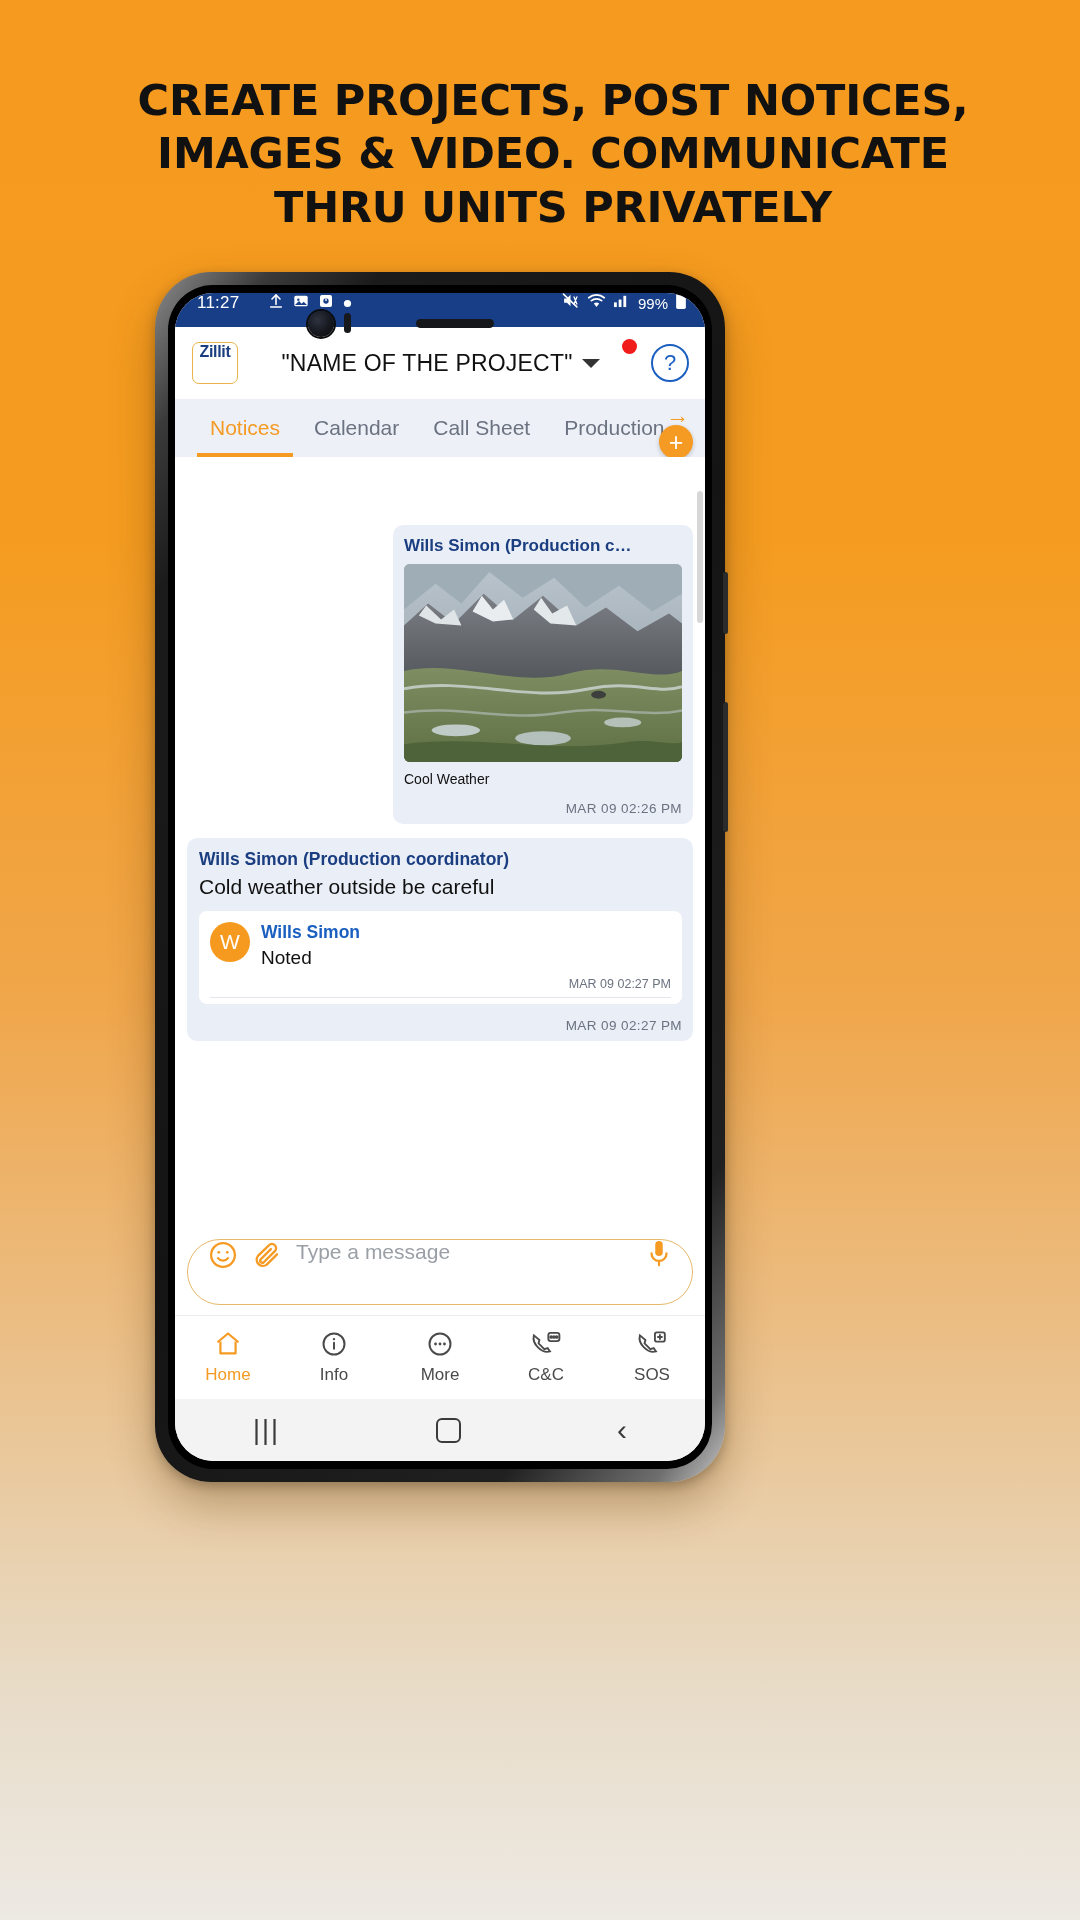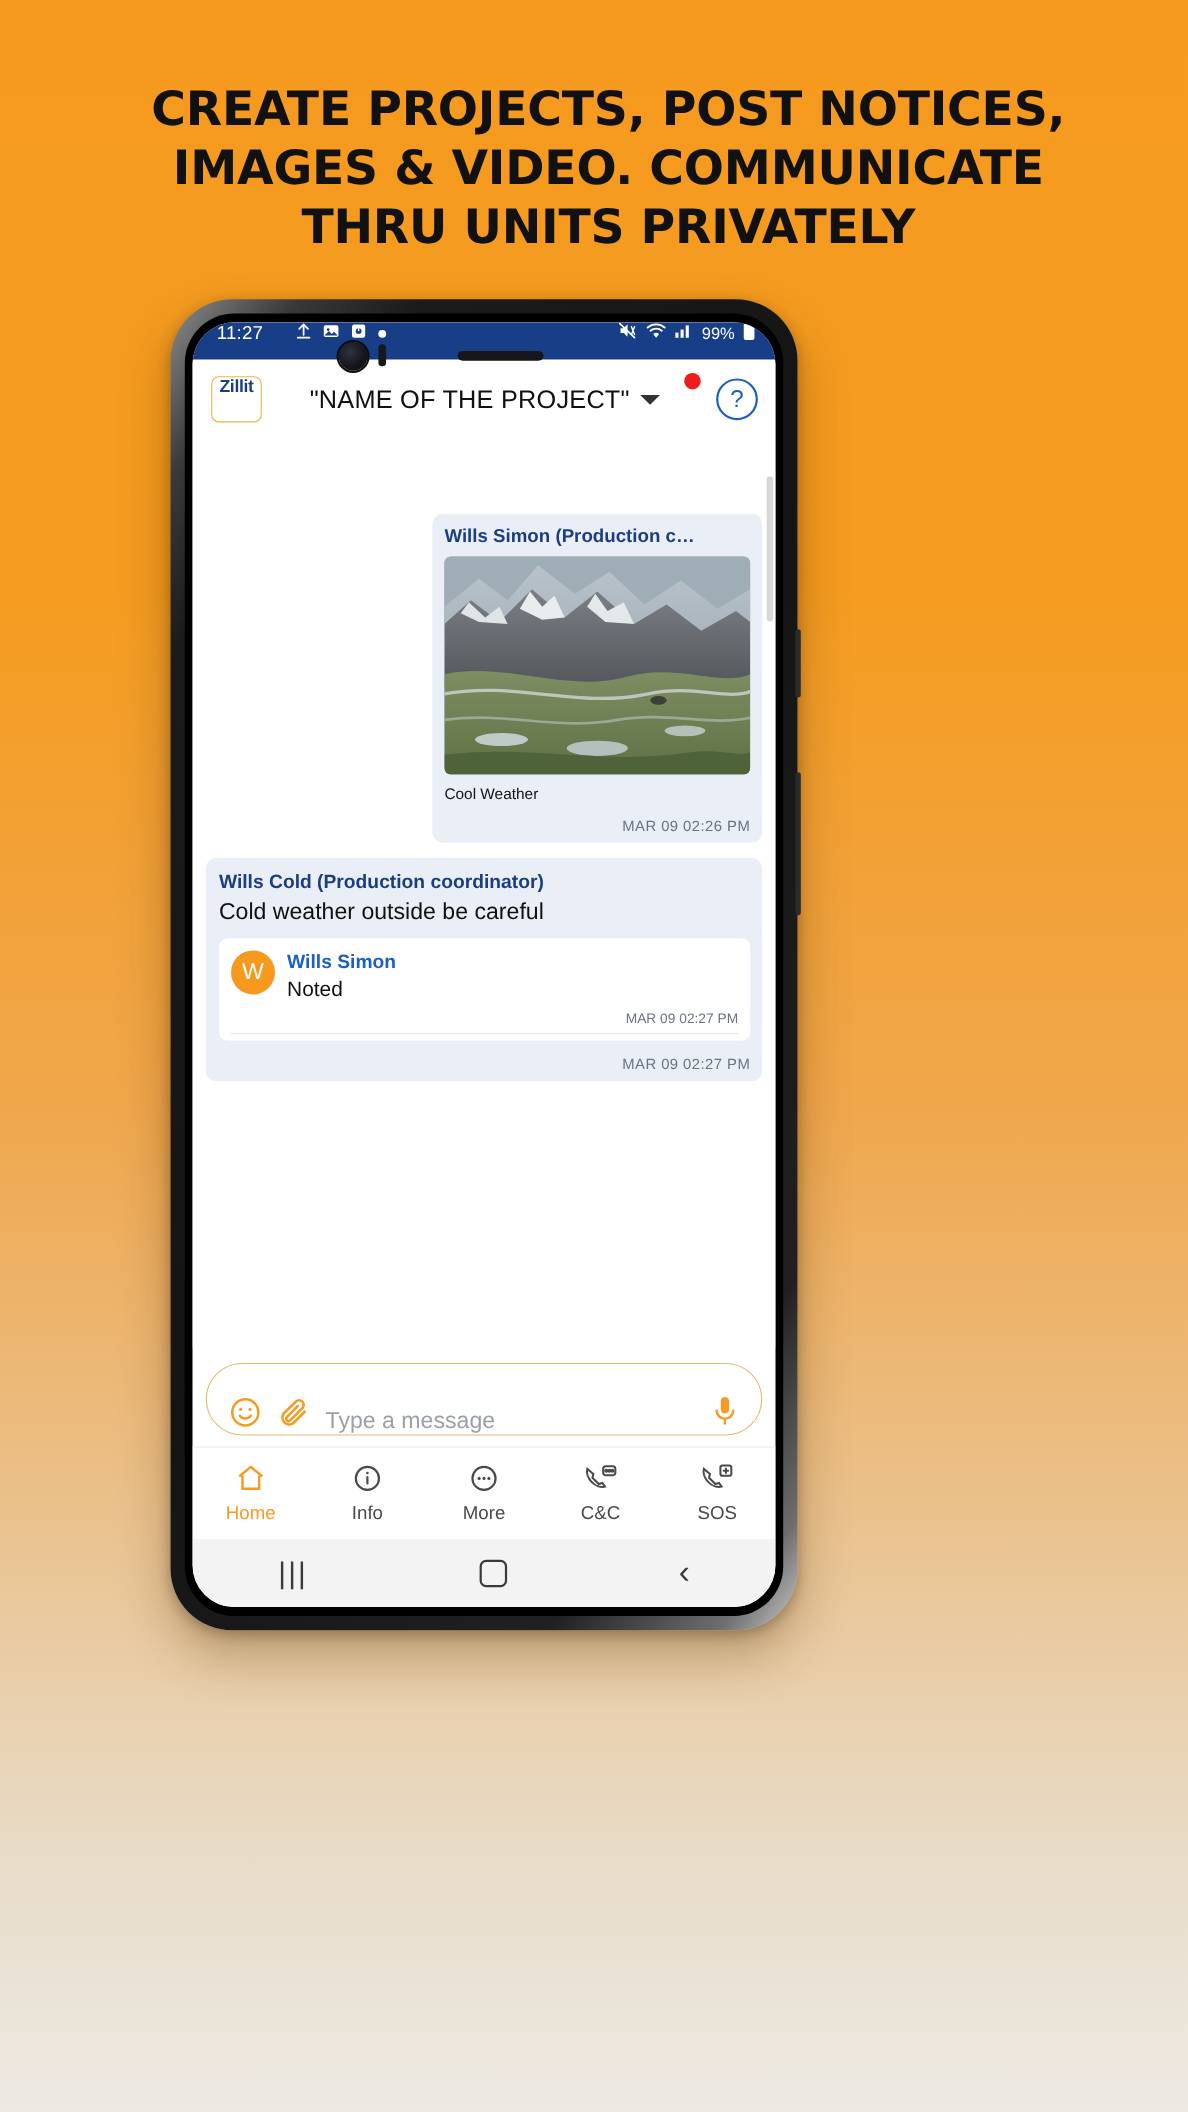--- a/index.html
+++ b/index.html
@@ -147,21 +147,21 @@
     width:40px;height:40px;border-radius:50%;background:#F59A1E;color:#fff;
     display:flex;align-items:center;justify-content:center;font-size:21px;flex:0 0 auto;
   }
   .reply-name{ color:#1B5FC1; font-weight:bold; font-size:17.5px; }
   .reply-text{ font-size:19px; color:#111; margin-top:4px; }
   .reply-stamp{ font-size:12.5px; color:#6B7280; text-align:right; margin-top:8px; border-bottom:1px solid #E3E6EC; padding-bottom:6px;}
 
   
   .composer{
     margin:14px 12px 10px 12px; height:66px; background:#fff; border:1.5px solid #E6B96A;
-    border-radius:34px; display:flex; align-items:flex-end; padding:0 20px; gap:14px; flex:0 0 auto;
+    border-radius:34px; display:flex; align-items:flex-start; padding:0 20px; gap:14px; flex:0 0 auto;
   }
   .composer .ph{ flex:1; color:#9AA0A6; font-size:21px; }
 
   
   .bottomnav{
     height:84px; background:#fff; border-top:1px solid #ECECEC; display:flex; flex:0 0 auto;
   }
   .nav-item{ flex:1; display:flex; flex-direction:column; align-items:center; justify-content:center; gap:3px; color:#4A4A4A; }
   .nav-item .lbl{ font-size:17px; }
   .nav-item.active, .nav-item.active .lbl{ color:#F59A23; }
@@ -266,20 +266,38 @@
         <div class="title-wrap">
           <span class="proj-title">"NAME OF THE PROJECT"</span>
           <span class="caret"></span>
           <span class="reddot"></span>
         </div>
         <div class="help">
           <span>?</span>
         </div>
       </div>
 
+      <div class="tabs">
+        <div class="tab active">
+          <span>Notices</span>
+        </div>
+        <div class="tab">
+          <span>Calendar</span>
+        </div>
+        <div class="tab">
+          <span>Call Sheet</span>
+        </div>
+        <div class="tab">
+          <span>Production</span>
+        </div>
+        <div class="tab-arrow">→</div>
+        <div class="fab">
+          <span>+</span>
+        </div>
+      </div>
 
       <div class="chat">
         <div class="scrollbar"></div>
 
         <div class="msg-out">
           <div class="msg-sender">Wills Simon (Production c…</div>
           <div class="photo">
             <svg viewBox="0 0 300 200" preserveAspectRatio="none">
               <defs>
                 <linearGradient id="sky" x1="0" y1="0" x2="0" y2="1">
@@ -309,21 +327,21 @@
               <ellipse cx="236" cy="160" rx="20" ry="5" fill="#cdd7db" opacity=".75"></ellipse>
               <path d="M0 182 C80 172, 160 192, 240 180 C268 176, 288 184, 300 180 L300 200 L0 200Z" fill="#4e6339"></path>
               <ellipse cx="210" cy="132" rx="8" ry="4" fill="#3c3f3c"></ellipse>
             </svg>
           </div>
           <div class="caption">Cool Weather</div>
           <div class="stamp">MAR 09 02:26 PM</div>
         </div>
 
         <div class="msg-in">
-          <div class="msg-sender">Wills Cold (Production coordinator)</div>
+          <div class="msg-sender">Wills Simon (Production coordinator)</div>
           <div class="msg-body">Cold weather outside be careful</div>
           <div class="reply-card">
             <div class="reply-head">
               <div class="avatar">
                 <span>W</span>
               </div>
               <div style="flex:1">
                 <div class="reply-name">Wills Simon</div>
                 <div class="reply-text">Noted</div>
               </div>

